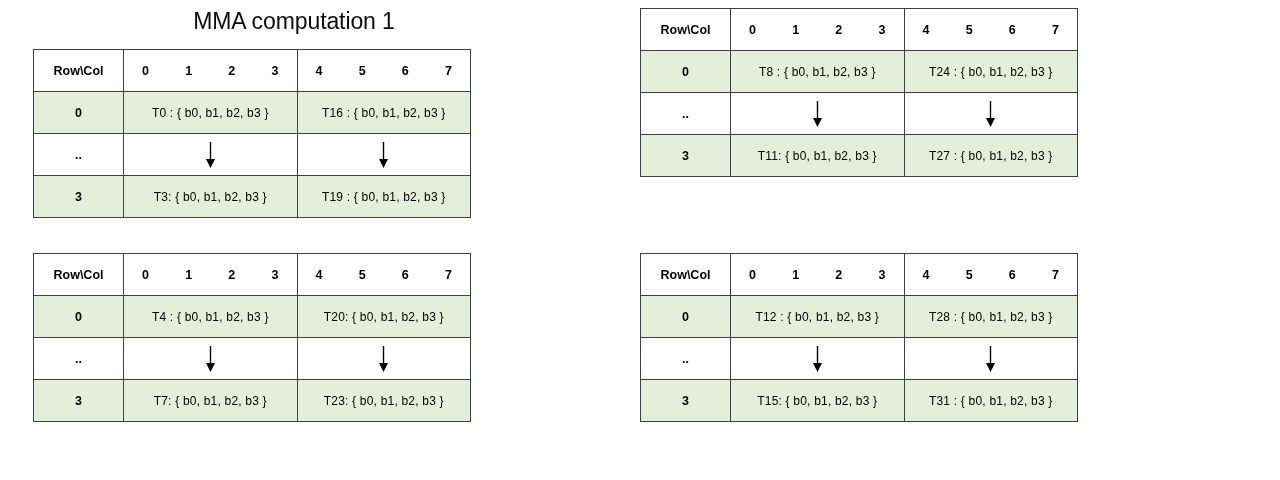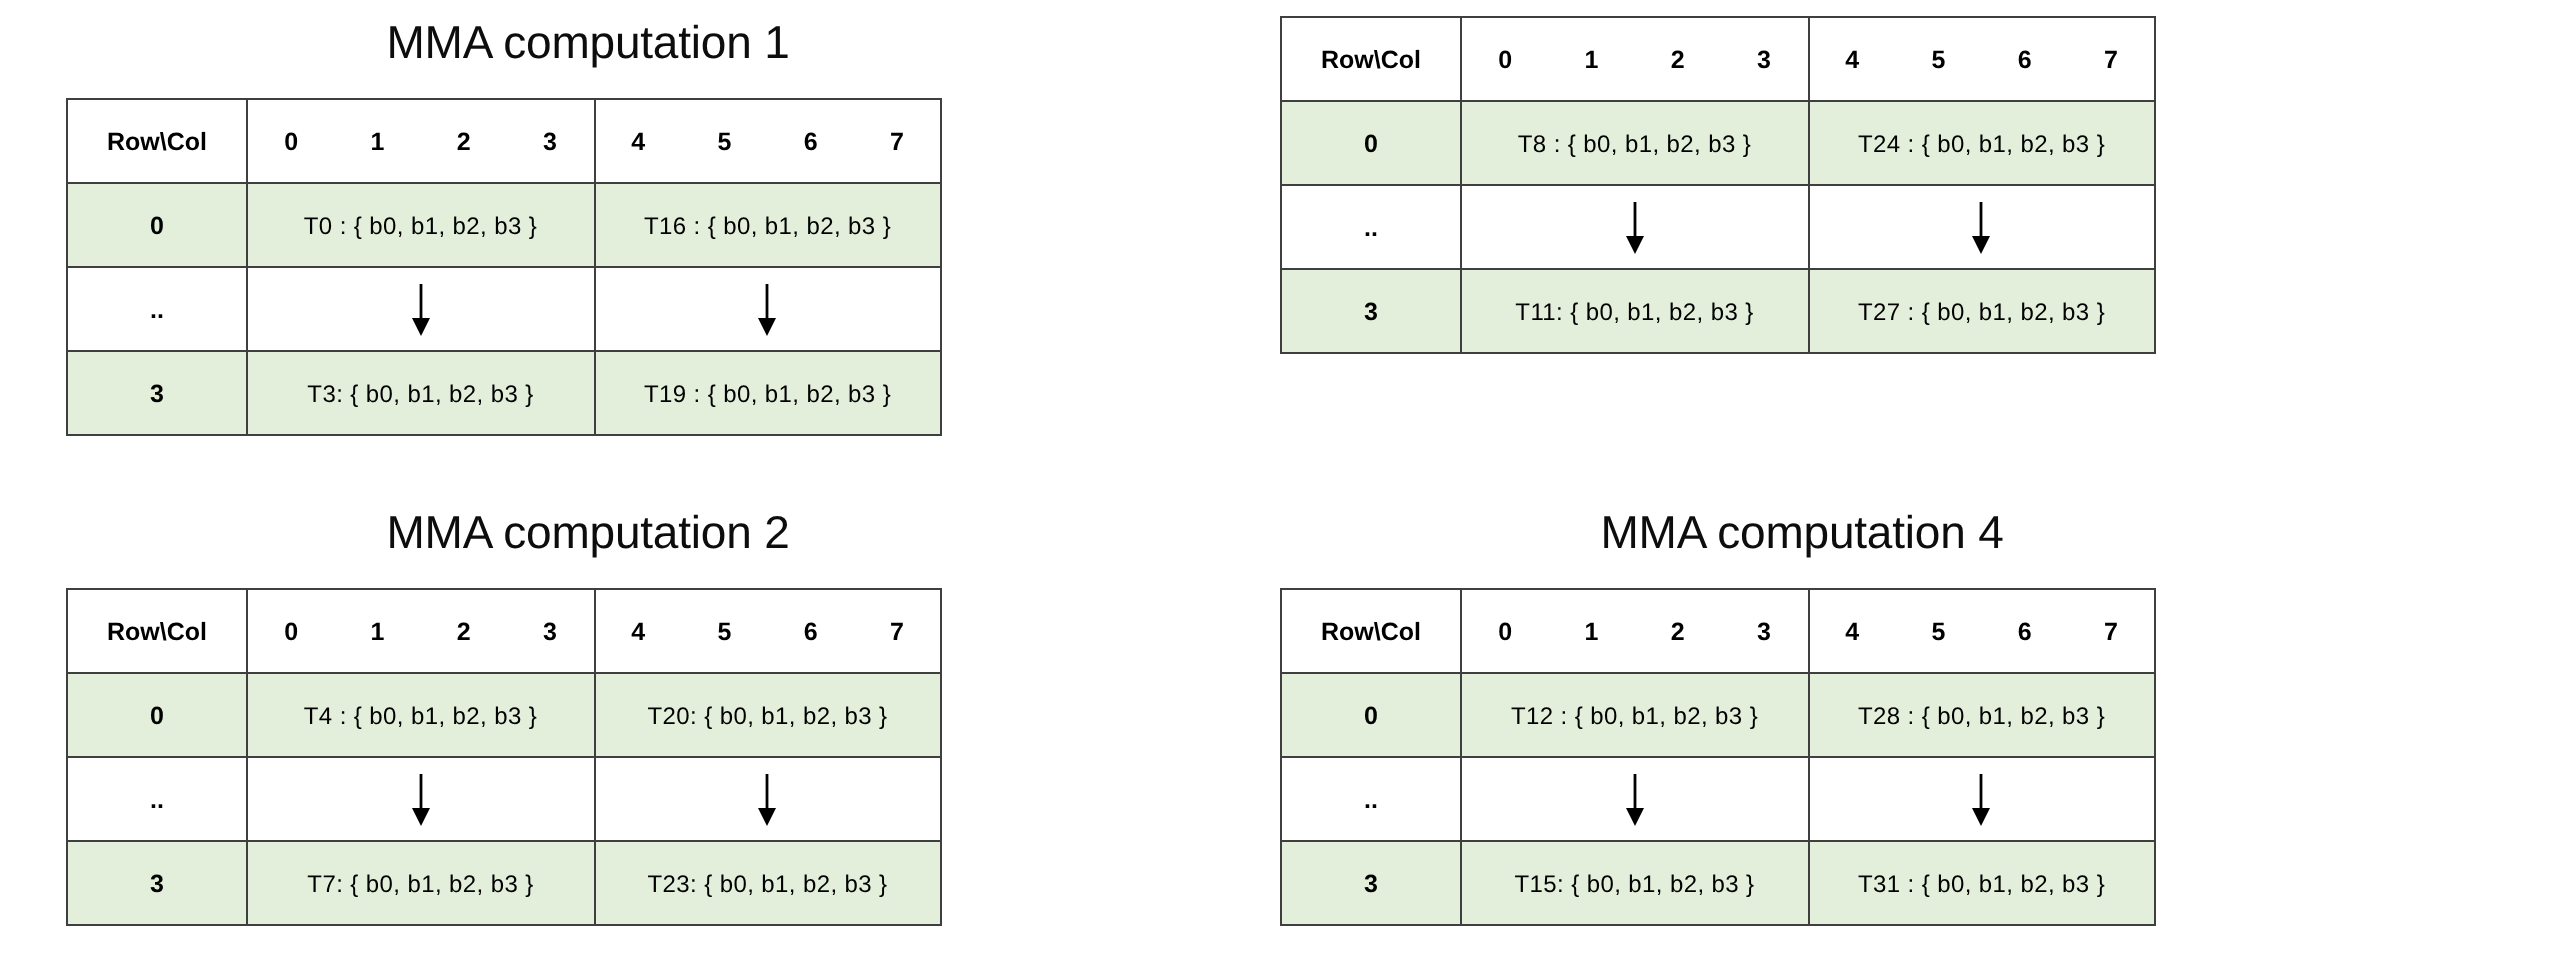--- a/index.html
+++ b/index.html
@@ -179,21 +179,20 @@
       <tr class="body-row row-green last-row">
         <td class="rowlabel">3</td>
         <td class="cellval">T11: { b0, b1, b2, b3 }</td>
         <td class="cellval">T27 : { b0, b1, b2, b3 }</td>
       </tr>
     </tbody>
       </table>
   </div>
 
   <div class="panel">
-    <div class="panel-title">MMA computation 2</div>
     <table class="mma">
       <tbody>
           <tr class="hdr-row">
         <th class="rowcol-head">Row\Col</th>
         <th class="colgroup-cell">
           <div class="colnums">
             <span>0</span>
             <span>1</span>
             <span>2</span>
             <span>3</span>
@@ -231,21 +230,20 @@
       <tr class="body-row row-green last-row">
         <td class="rowlabel">3</td>
         <td class="cellval">T7: { b0, b1, b2, b3 }</td>
         <td class="cellval">T23: { b0, b1, b2, b3 }</td>
       </tr>
     </tbody>
       </table>
   </div>
 
   <div class="panel">
-    <div class="panel-title">MMA computation 4</div>
     <table class="mma">
       <tbody>
           <tr class="hdr-row">
         <th class="rowcol-head">Row\Col</th>
         <th class="colgroup-cell">
           <div class="colnums">
             <span>0</span>
             <span>1</span>
             <span>2</span>
             <span>3</span>

